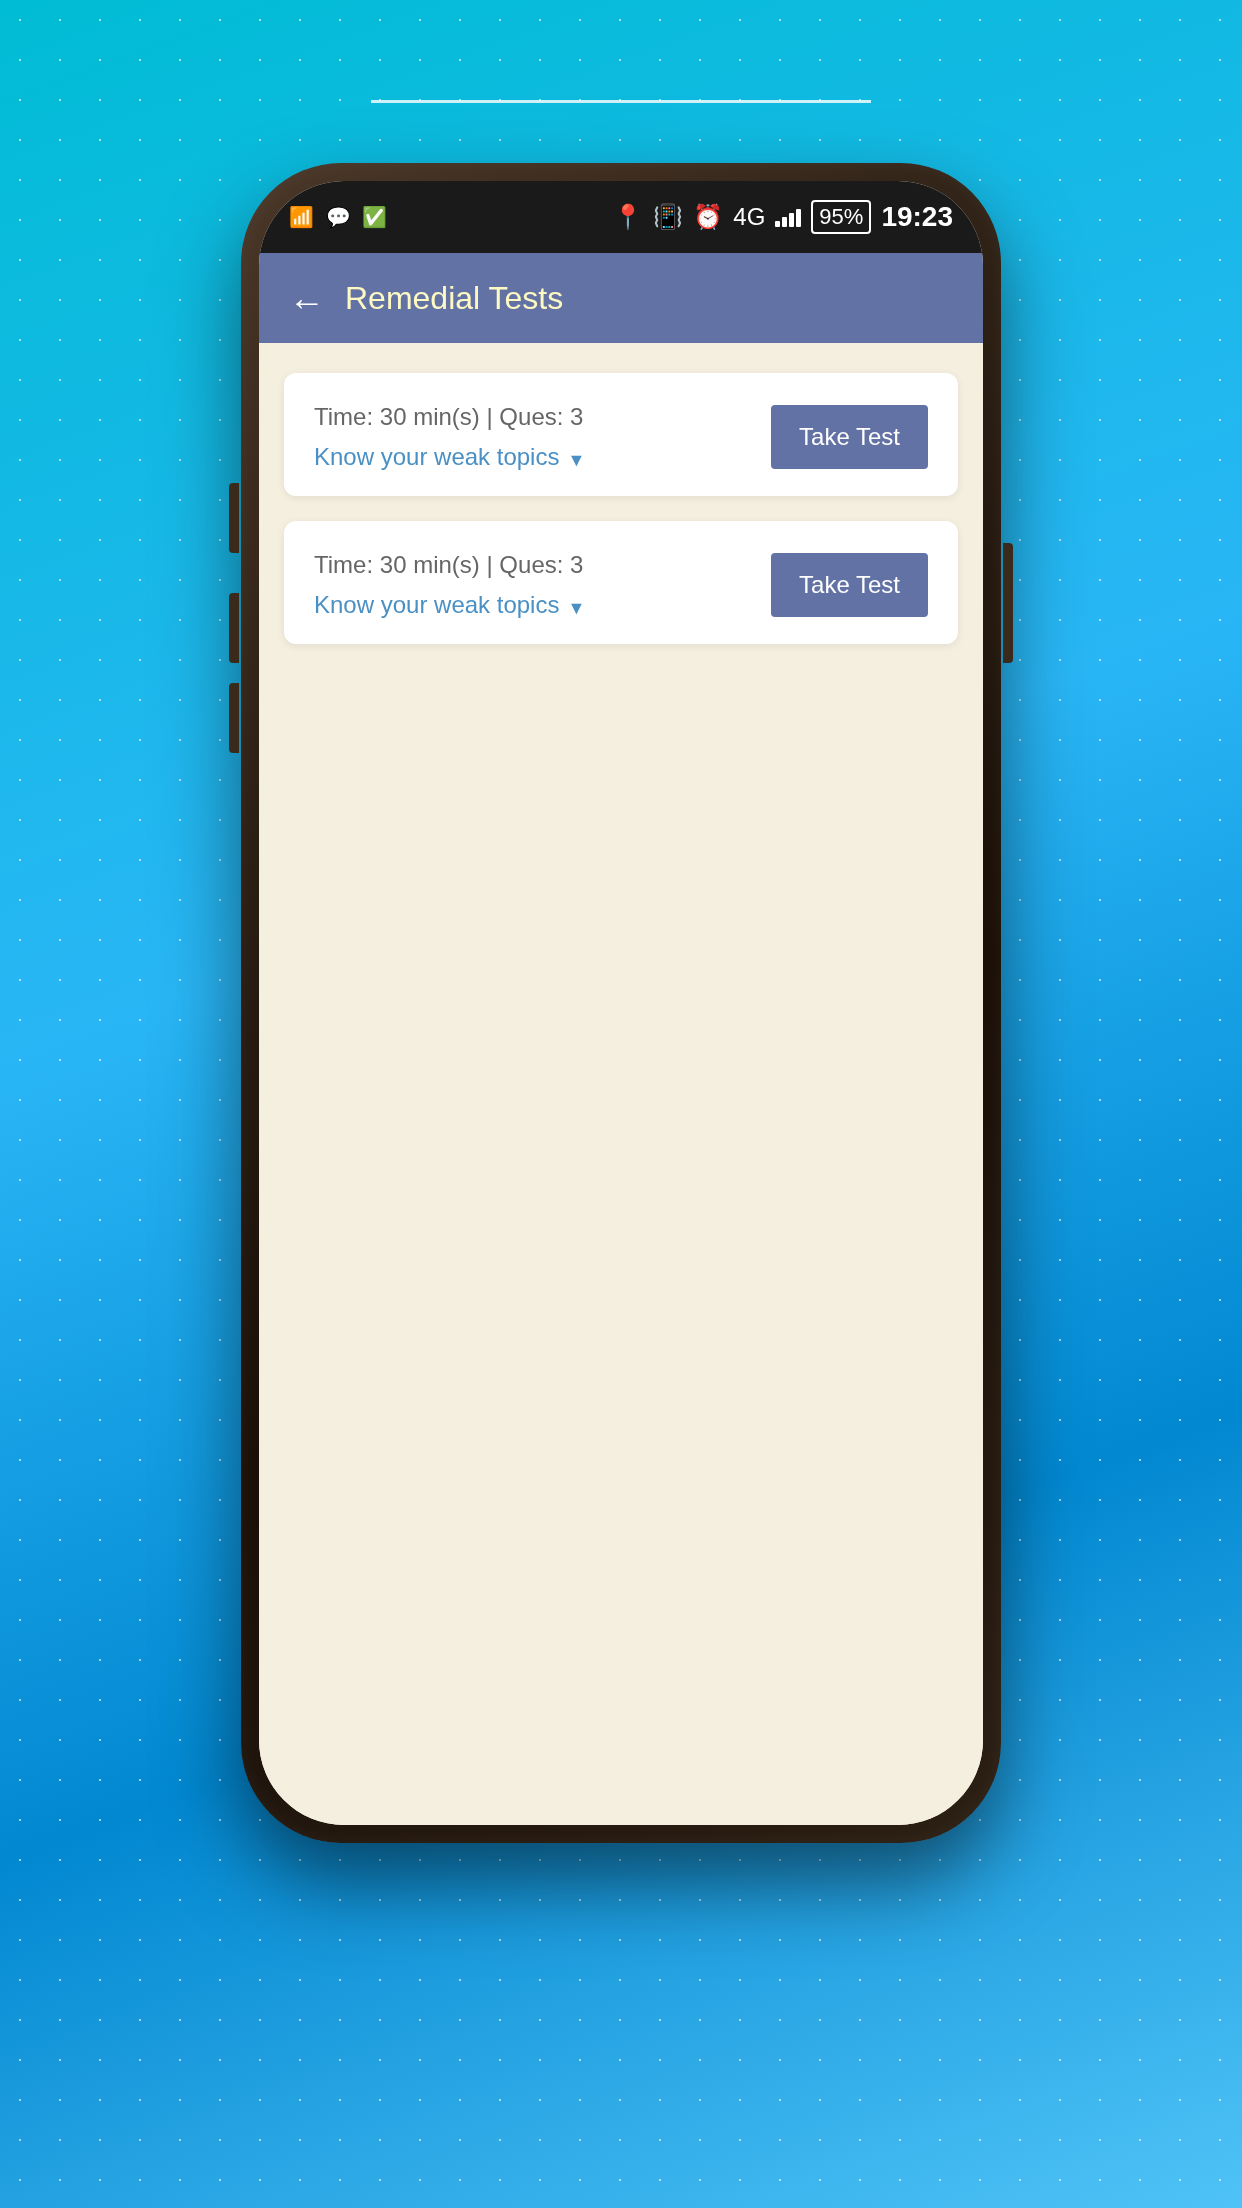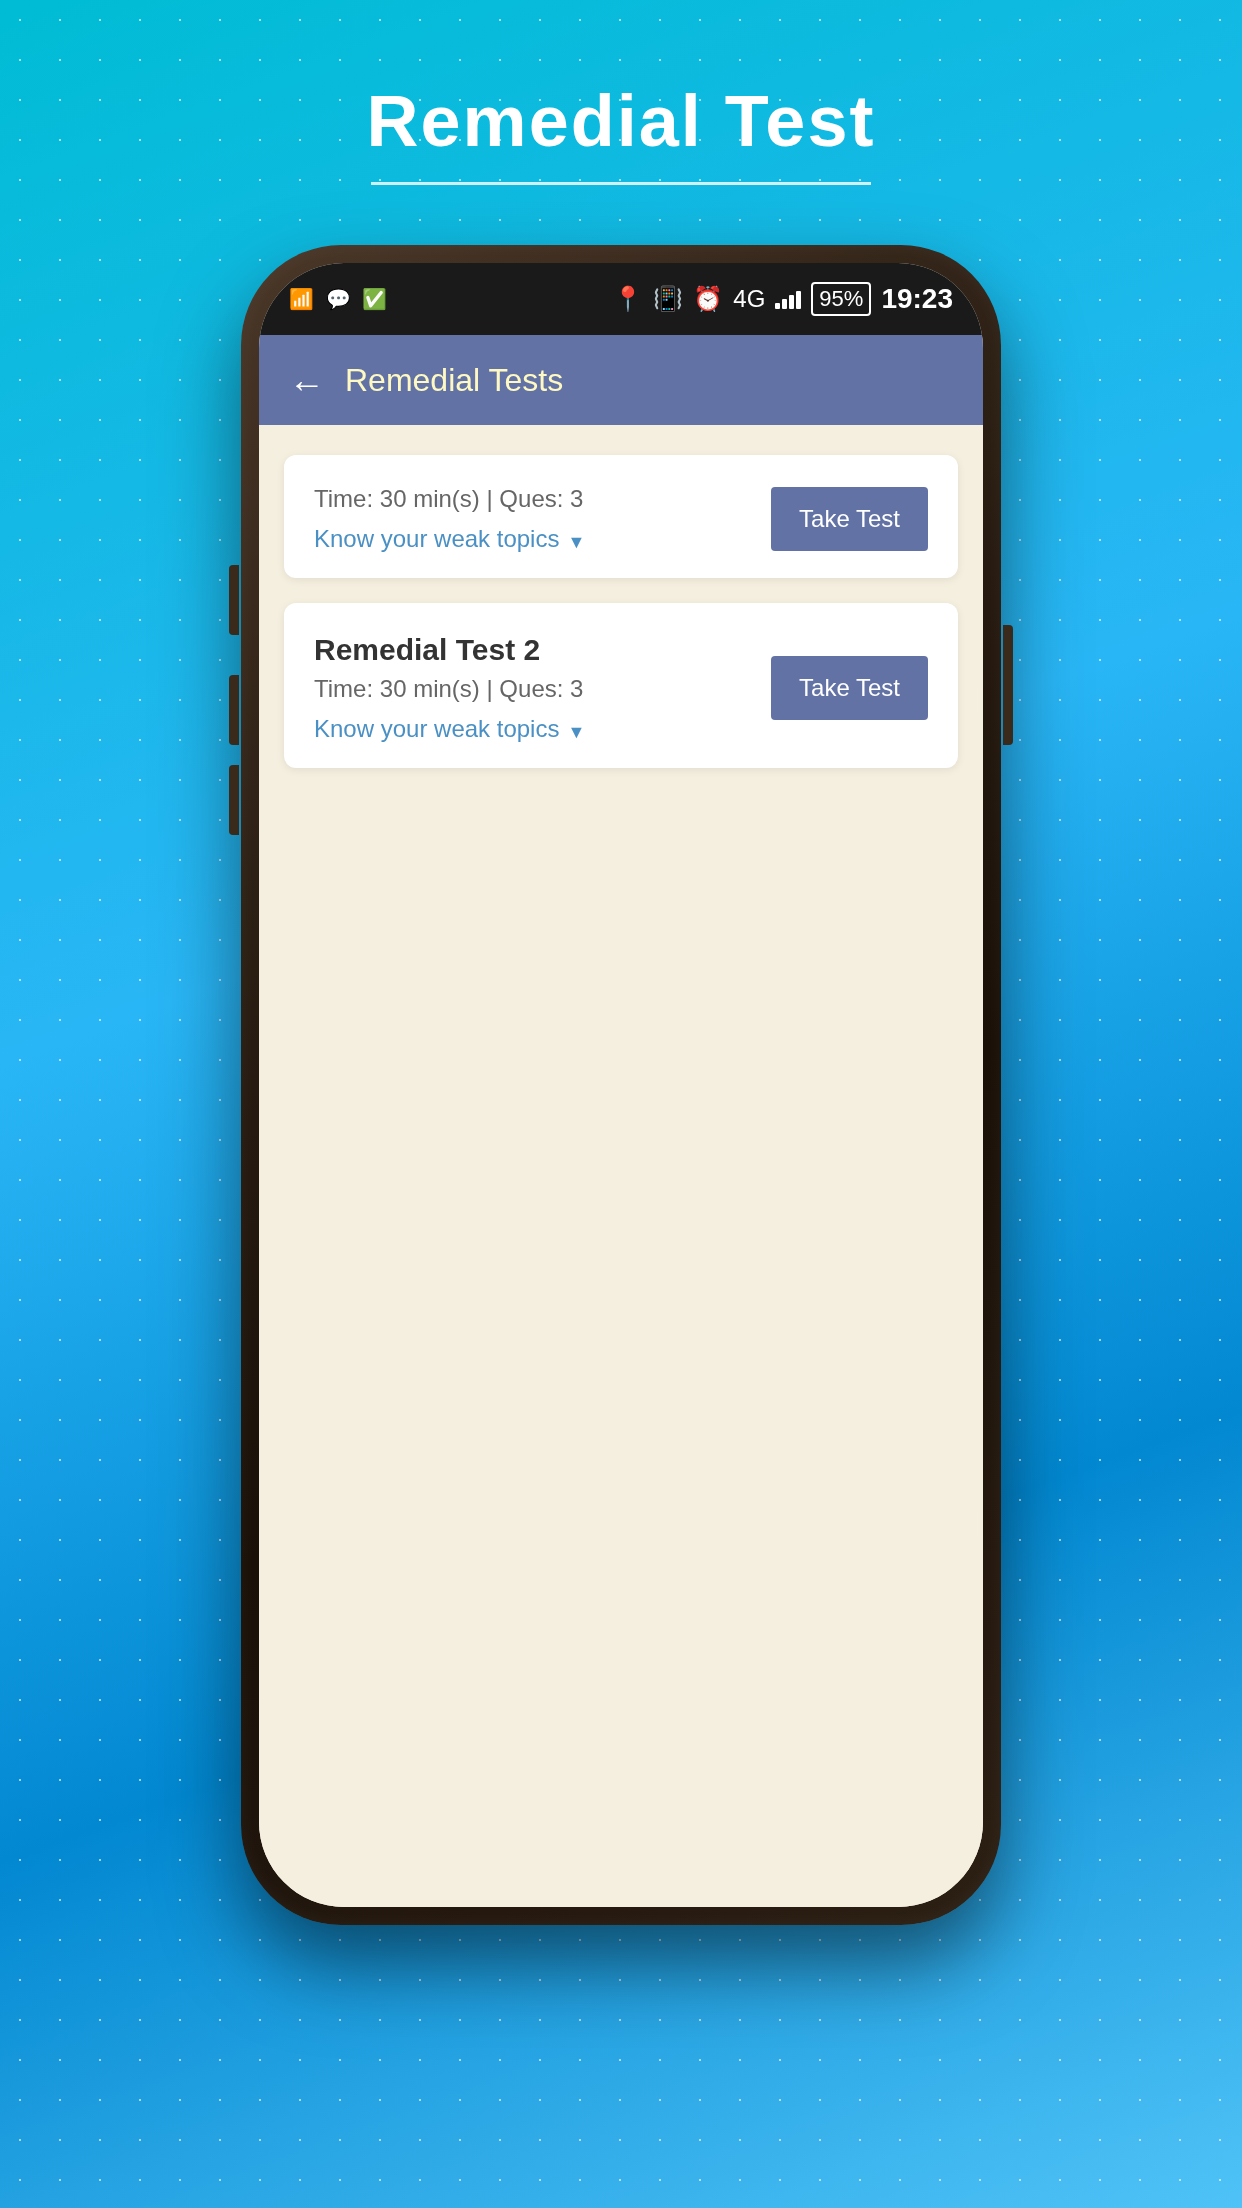--- a/index.html
+++ b/index.html
@@ -255,21 +255,20 @@
       font-size: 24px;
       cursor: pointer;
       white-space: nowrap;
       font-weight: 500;
     }
   </style>
 </head>
 <body>
 
 <div class="page-title-section">
-  <div class="page-title">Remedial Test</div>
   <div class="title-underline"></div>
 </div>
 
 <div class="phone-frame">
   <div class="phone-outer">
     <div class="phone-inner">
       <div class="screen">
 
         <div class="status-bar">
           <div class="status-left">
@@ -308,21 +307,20 @@
               <div class="weak-topics-link">
                 <span>Know your weak topics</span>
                 <span class="dropdown-arrow">▼</span>
               </div>
             </div>
             <button class="take-test-btn">Take Test</button>
           </div>
 
           <div class="test-card">
             <div class="test-info">
-              <div class="test-name">Remedial Test 2</div>
               <div class="test-meta">Time: 30 min(s) | Ques: 3</div>
               <div class="weak-topics-link">
                 <span>Know your weak topics</span>
                 <span class="dropdown-arrow">▼</span>
               </div>
             </div>
             <button class="take-test-btn">Take Test</button>
           </div>
 
         </div>

